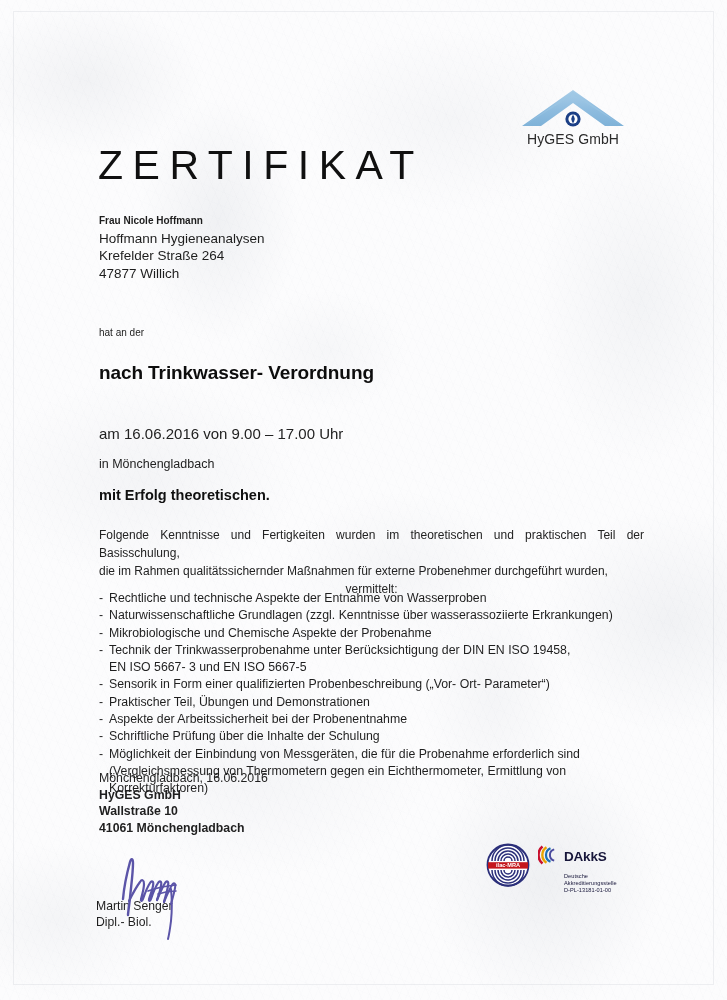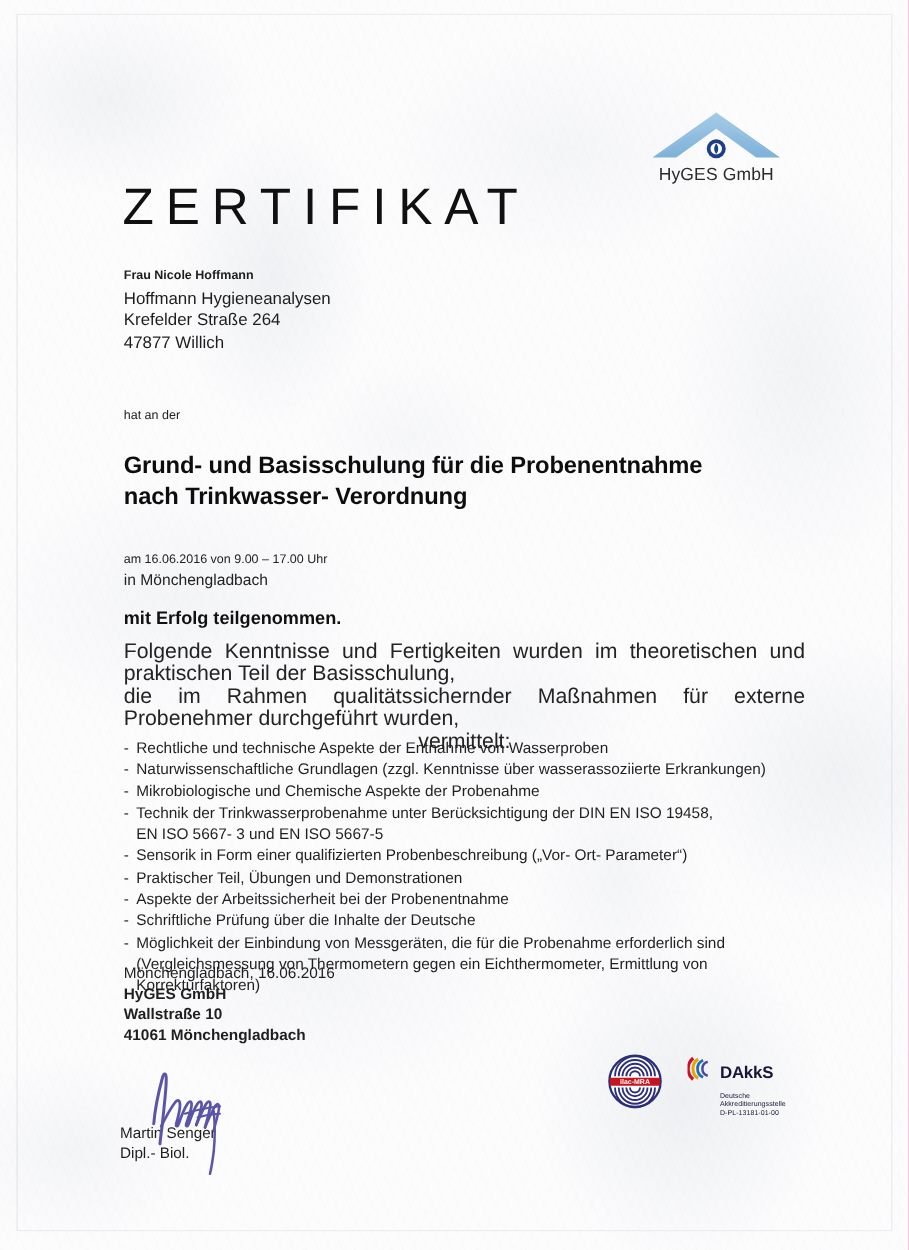--- a/index.html
+++ b/index.html
@@ -10,21 +10,21 @@
   body {
     font-family: "Liberation Sans", sans-serif;
     -webkit-font-smoothing: antialiased;
   }
 
   #page {
     position: relative;
     width: 727px;
     height: 1000px;
     overflow: hidden;
-    background: #ec4899;
+    background: #e5e5e5;
     color: #1a1a1a;
   }
 
   
   .paper-texture {
     position: absolute;
     inset: 0;
     pointer-events: none;
     background-color: #fcfcfd;
     background-image:
@@ -123,45 +123,45 @@
     top: 360px;
     font-size: 19px;
     font-weight: bold;
     line-height: 25px;
     color: #0d0d0d;
     letter-spacing: -0.1px;
   }
   .when {
     position: absolute;
     left: 99px;
-    top: 442px;
-    font-size: 10px;
+    top: 425px;
+    font-size: 15px;
     color: #222;
   }
   .where {
     position: absolute;
     left: 99px;
     top: 457px;
     font-size: 12.5px;
     color: #222;
   }
   .result {
     position: absolute;
     left: 99px;
     top: 487px;
     font-size: 14.5px;
     font-weight: bold;
     color: #101010;
   }
   .intro-para {
     position: absolute;
     left: 99px;
-    top: 512px;
+    top: 526px;
     width: 545px;
-    font-size: 17px;
+    font-size: 12px;
     line-height: 18px;
     text-align: justify;
     color: #232323;
   }
   .intro-para .last { text-align: center; }
 
   
   .skills {
     position: absolute;
     left: 99px;
@@ -221,21 +221,21 @@
     z-index: 1;
   }
 
   
   .accreditation {
     position: absolute;
     left: 486px;
     top: 843px;
     display: flex;
     align-items: flex-start;
-    gap: 20px;
+    gap: 8px;
   }
   .ilac-mark { width: 44px; height: 44px; }
   .dakks-mark { display: flex; flex-direction: column; }
   .dakks-top { display: flex; align-items: center; gap: 2px; }
   .dakks-word {
     font-size: 13.5px;
     font-weight: bold;
     color: #17163a;
     letter-spacing: -0.2px;
     line-height: 1;
@@ -286,27 +286,26 @@
     <div class="recipient">
       <div class="name">Frau Nicole Hoffmann</div>
       <div>Hoffmann Hygieneanalysen</div>
       <div>Krefelder Straße 264</div>
       <div>47877 Willich</div>
     </div>
 
     <div class="lead-in">hat an der</div>
 
     <div class="course-title">
-      <div>Grund- und Basisschulung für die Probenentnahme</div>
       <div>nach Trinkwasser- Verordnung</div>
     </div>
 
     <div class="when">am 16.06.2016 von 9.00 – 17.00 Uhr</div>
     <div class="where">in Mönchengladbach</div>
-    <div class="result">mit Erfolg teilgenommen.</div>
+    <div class="result">mit Erfolg theoretischen.</div>
 
     <div class="intro-para">
       <div>Folgende Kenntnisse und Fertigkeiten wurden im theoretischen und praktischen Teil der Basisschulung,</div>
       <div>die im Rahmen qualitätssichernder Maßnahmen für externe Probenehmer durchgeführt wurden,</div>
       <div class="last">vermittelt:</div>
     </div>
 
     <div class="skills">
 
       <div class="skill-item">
@@ -340,21 +339,21 @@
         <span class="skill-text">Praktischer Teil, Übungen und Demonstrationen</span>
       </div>
 
       <div class="skill-item">
         <span class="skill-dash">-</span>
         <span class="skill-text">Aspekte der Arbeitssicherheit bei der Probenentnahme</span>
       </div>
 
       <div class="skill-item">
         <span class="skill-dash">-</span>
-        <span class="skill-text">Schriftliche Prüfung über die Inhalte der Deutsche</span>
+        <span class="skill-text">Schriftliche Prüfung über die Inhalte der Schulung</span>
       </div>
 
       <div class="skill-item">
         <span class="skill-dash">-</span>
         <span class="skill-text">Möglichkeit der Einbindung von Messgeräten, die für die Probenahme erforderlich sind</span>
       </div>
       <div class="skill-cont">(Vergleichsmessung von Thermometern gegen ein Eichthermometer, Ermittlung von Korrekturfaktoren)</div>
 
     </div>
 

